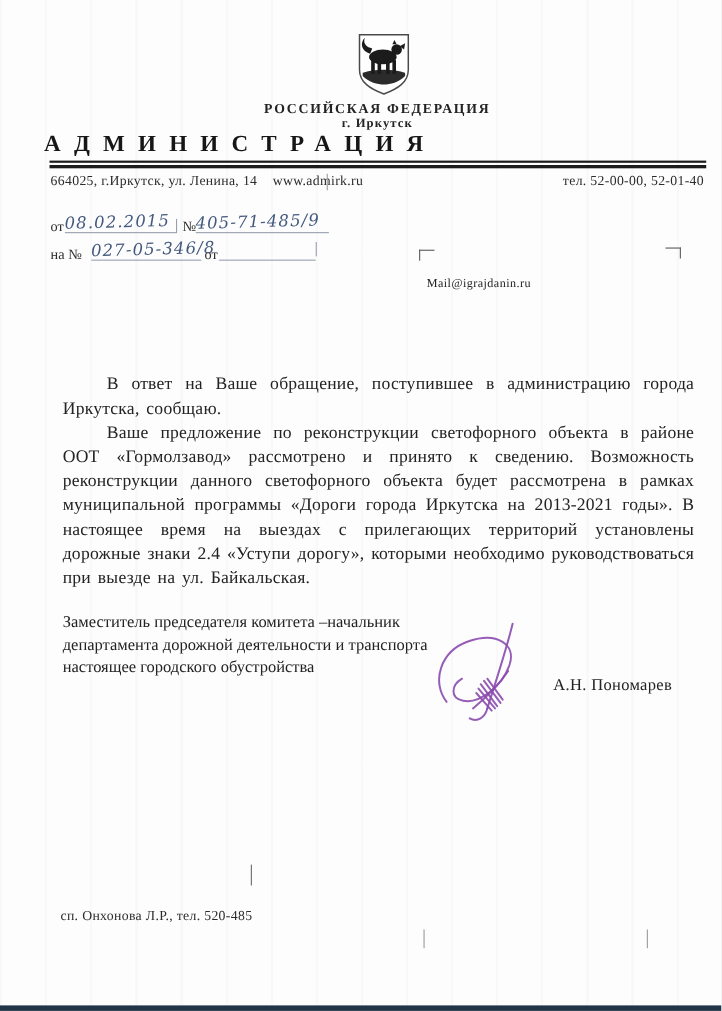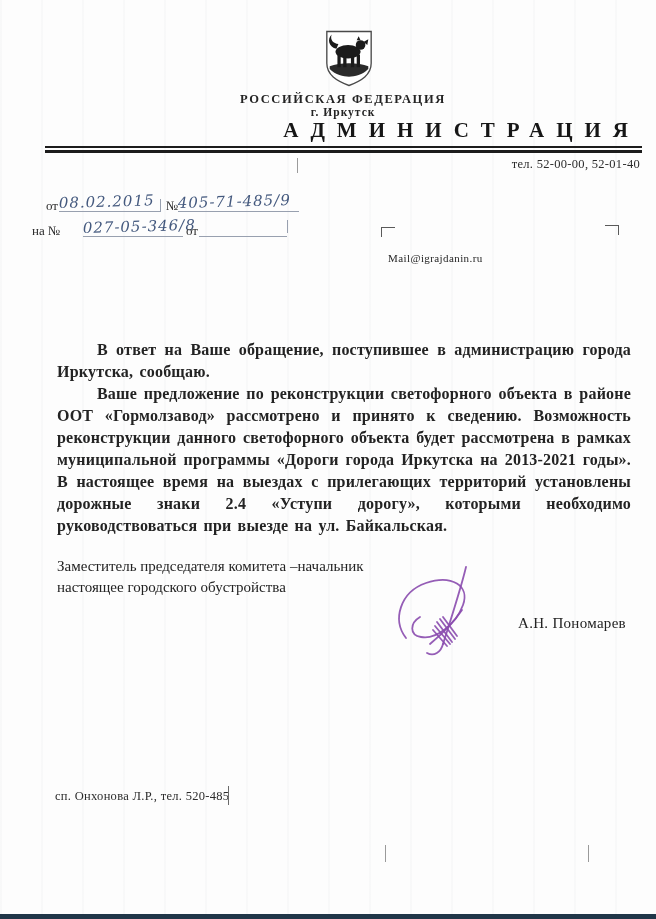--- a/index.html
+++ b/index.html
@@ -10,21 +10,21 @@
     font-family:"Liberation Serif", serif;
     color:#222;overflow:hidden;
   }
   .abs{position:absolute;}
   
   .coa{left:322px;top:27px;width:54px;height:63px;}
   .fed{left:35px;top:92px;width:616px;text-align:center;font-weight:bold;
        font-size:12.5px;letter-spacing:1.6px;color:#242424;}
   .city{left:35px;top:106px;width:616px;text-align:center;font-weight:bold;
        font-size:11.5px;letter-spacing:1px;color:#242424;}
-  .org{left:40px;top:118px;width:600px;text-align:right;font-weight:bold;
+  .org{left:40px;top:118px;width:600px;text-align:left;font-weight:bold;
        font-size:21px;letter-spacing:12px;color:#161616;white-space:nowrap;}
   .rule{left:45px;top:146px;width:597px;}
   .rule .thin{height:2px;background:#1c1c1c;}
   .rule .gap{height:2px;}
   .rule .thick{height:3px;background:#1c1c1c;}
   .addr-left{left:46px;top:157px;font-size:12.5px;letter-spacing:0.3px;color:#2b2b2b;white-space:nowrap;}
   .addr-left .site{margin-left:14px;}
   .addr-sep{left:297px;top:158px;width:1px;height:15px;background:#9b9b9b;}
   .addr-right{top:157px;right:16px;font-size:12.5px;letter-spacing:0.3px;color:#2b2b2b;white-space:nowrap;}
   
@@ -40,31 +40,31 @@
   
   .corner{width:13px;height:9px;}
   .corner.tl{border-top:1.5px solid #5a5a5a;border-left:1.5px solid #5a5a5a;}
   .corner.tr{border-top:1.5px solid #5a5a5a;border-right:1.5px solid #5a5a5a;}
   .email{left:388px;top:252px;font-size:11px;letter-spacing:0.4px;color:#242424;}
   .bticks{width:1px;height:17px;background:#9a9a9a;}
   
   .body{
     left:57px;top:339px;width:574px;
     font-size:16px;line-height:22px;text-align:justify;
-    letter-spacing:0.2px;word-spacing:2px;color:#232323;font-weight:bold;
+    letter-spacing:0.2px;word-spacing:2px;color:#232323;
   }
   .body p{margin:0;text-indent:40px;}
   
   .signer{left:57px;top:556px;font-size:15px;line-height:20.5px;color:#232323;font-family:Liberation Serif, serif;}
   .sig{left:392px;top:564px;width:92px;height:96px;}
   .sig path{stroke:var(--signature-ink,#8a4bae);fill:none;stroke-width:1.8;
             stroke-linecap:round;stroke-linejoin:round;opacity:0.9;}
-  .signer-name{left:518px;top:615px;font-size:15px;letter-spacing:0.3px;color:#232323;white-space:nowrap;}
+  .signer-name{left:503px;top:615px;font-size:15px;letter-spacing:0.3px;color:#232323;white-space:nowrap;}
   
-  .executor{left:55px;top:789px;font-size:12.5px;letter-spacing:0.3px;color:#2b2b2b;white-space:nowrap;}
+  .executor{left:55px;top:825px;font-size:12.5px;letter-spacing:0.3px;color:#2b2b2b;white-space:nowrap;}
   .artifact{left:228px;top:786px;width:1px;height:19px;background:#6a6a6a;}
   .scan-edge{left:0;bottom:0;width:100%;height:5px;background:var(--scan-edge,#203648);}
 </style>
 </head>
 <body>
 
 <div class="page">
 
   <svg class="abs coa" viewBox="0 0 56 62" aria-hidden="true">
     <path d="M5,3 H51 V36 C51,48 41,54 28,59 C15,54 5,48 5,36 Z" fill="#ffffff" stroke="#4a4a4a" stroke-width="1.4"></path>
@@ -83,52 +83,56 @@
   <div class="abs fed">РОССИЙСКАЯ ФЕДЕРАЦИЯ</div>
   <div class="abs city">г. Иркутск</div>
   <div class="abs org">АДМИНИСТРАЦИЯ</div>
 
   <div class="abs rule">
     <div class="thin"></div>
       <div class="gap"></div>
       <div class="thick"></div>
   </div>
 
+  <div class="abs addr-left">
+    <span>664025, г.Иркутск, ул. Ленина, 14</span><span class="site">www.admirk.ru</span>
+  </div>
   <div class="abs addr-sep"></div>
   <div class="abs addr-right">тел. 52-00-00, 52-01-40</div>
 
   <div class="abs ref-label" style="left:46px;top:198px;">от</div>
   <div class="abs field" style="left:59px;top:194px;width:101px;">
     <span class="hand">08.02.2015</span>
   </div>
   <div class="abs vtick" style="left:160px;top:199px;height:13px;"></div>
   <div class="abs ref-label" style="left:166px;top:198px;">№</div>
   <div class="abs field" style="left:178px;top:194px;width:121px;">
     <span class="hand">405-71-485/9</span>
   </div>
 
-  <div class="abs ref-label" style="left:32px;top:223px;">на №</div>
+  <div class="abs ref-label" style="left:46px;top:223px;">на №</div>
   <div class="abs field" style="left:83px;top:219px;width:100px;">
     <span class="hand">027-05-346/8</span>
   </div>
   <div class="abs ref-label" style="left:186px;top:223px;">от</div>
   <div class="abs field" style="left:199px;top:219px;width:88px;"></div>
   <div class="abs vtick" style="left:287px;top:220px;height:13px;"></div>
 
   <div class="abs corner tl" style="left:381px;top:227px;"></div>
   <div class="abs corner tr" style="left:605px;top:225px;"></div>
   <div class="abs email">Mail@igrajdanin.ru</div>
 
   <div class="abs body">
     <p>В ответ на Ваше обращение, поступившее в администрацию города Иркутска, сообщаю.</p>
     <p>Ваше предложение по реконструкции светофорного объекта в районе ООТ «Гормолзавод» рассмотрено и принято к сведению. Возможность реконструкции данного светофорного объекта будет рассмотрена в рамках муниципальной программы «Дороги города Иркутска на 2013-2021 годы». В настоящее время на выездах с прилегающих территорий установлены дорожные знаки 2.4 «Уступи дорогу», которыми необходимо руководствоваться при выезде на ул. Байкальская.</p>
   </div>
 
   <div class="abs signer">
     <div>Заместитель председателя комитета –начальник</div>
+    <div>департамента дорожной деятельности и транспорта</div>
     <div>настоящее городского обустройства</div>
   </div>
 
   <svg class="abs sig" viewBox="0 0 92 96" aria-hidden="true">
     <path d="M74,3 C70,20 60,52 51,80"></path>
     <path d="M14,74 C0,56 8,28 34,19 C60,10 78,22 71,41 C64,60 44,76 29,73 C17,71 18,59 28,53"></path>
     <path d="M45,58 L60,78 M48,55 L63,75 M51,53 L65,72 M43,62 L58,80 M41,66 L55,82"></path>
     <path d="M38,80 C50,70 62,58 70,46"></path>
     <path d="M51,80 C49,88 42,93 35,89"></path>
   </svg>

